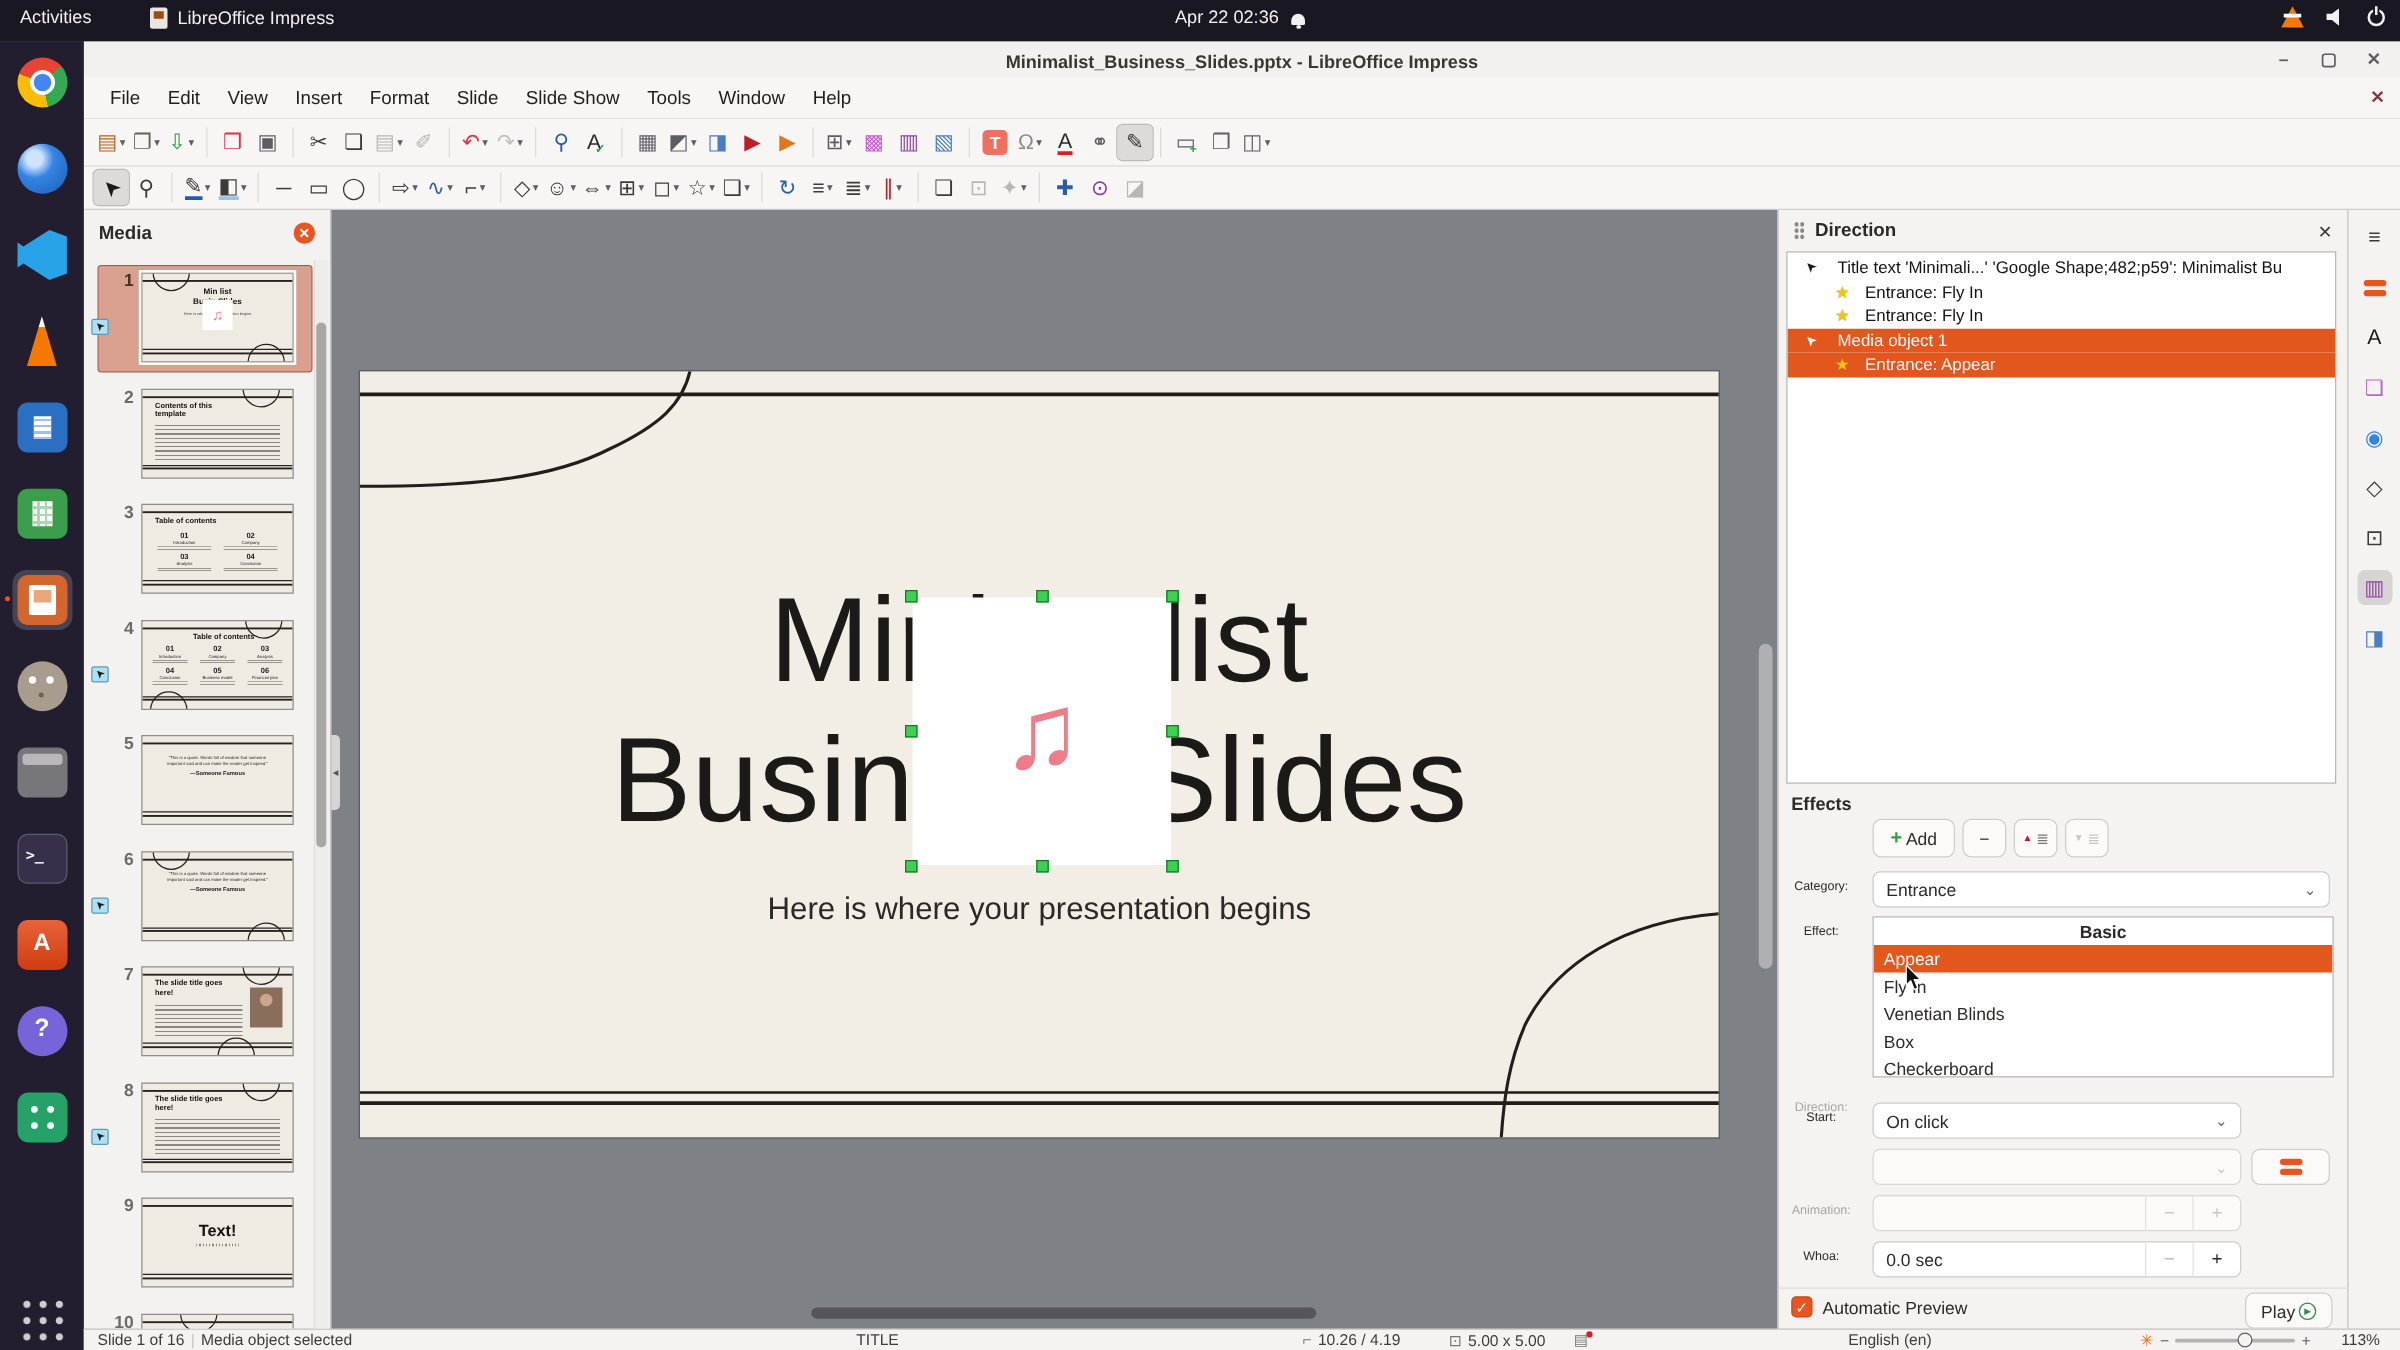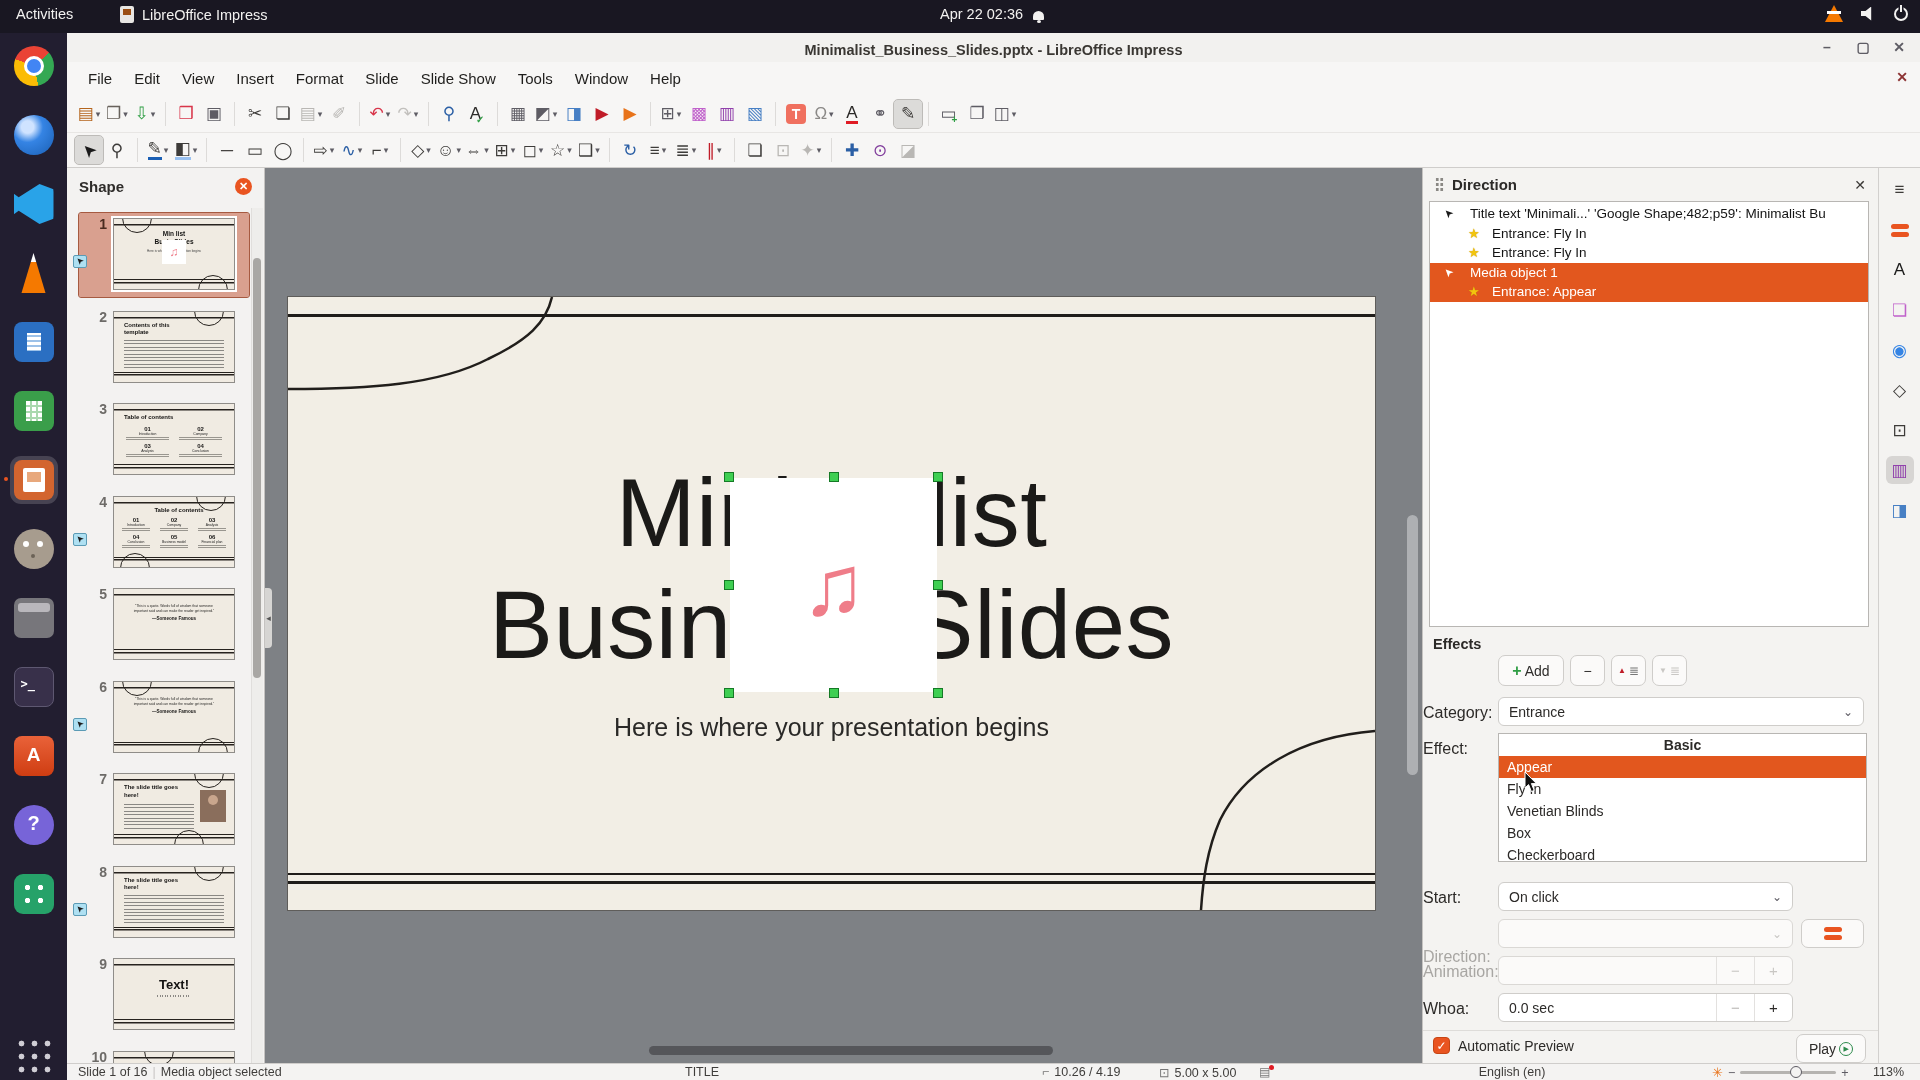--- a/index.html
+++ b/index.html
@@ -136,21 +136,21 @@
   .ap-close{margin-left:auto;font-size:14px;color:#3a3836;font-weight:400}
   #anim-list{position:absolute;left:6px;top:33px;width:440px;height:426px;background:#fff;border:1px solid #b8b6b3;font-size:13.5px;color:#141414;overflow:hidden;padding-top:2px}
   .arow{height:19.5px;display:flex;align-items:center;position:relative;white-space:nowrap}
   .arow.main{padding-left:40px}
   .arow.plain{padding-left:40px}
   .arow.sub{padding-left:62px}
   .arow.sel{background:#e2571e;color:#fff}
   .curico{position:absolute;left:14px;font-size:11px;transform:rotate(225deg);color:#1a1a1a}
   .sel .curico{color:#fff}
   .starico{position:absolute;left:38px;font-size:13px;color:#f2c50e;text-shadow:0 0 1px #b8860b}
-  .flabel{position:absolute;font-size:16px;color:#2c2a28;width:68px;text-align:left}
+  .flabel{position:absolute;font-size:10px;color:#2c2a28;width:68px;text-align:center}
   .flabel.dis{color:#a8a6a3}
   #fx-header{position:absolute;left:10px;top:468px;font-weight:700;font-size:14.5px}
   .btn{position:absolute;border:1px solid #cfcdca;background:#fbfaf9;border-radius:7px;display:flex;align-items:center;justify-content:center;font-size:14px;color:#2e2c2a;gap:3px}
   .sel-box{position:absolute;height:29px;border:1px solid #cfcdca;border-radius:6px;background:#fff;display:flex;align-items:center;padding:0 10px;font-size:14px;color:#2c2a28}
   .sel-box .chev{margin-left:auto;font-size:12px;color:#5e5c64}
   .sel-box.dis{background:#fbfaf9;border-color:#dad8d5}
   .sel-box.dis .chev{color:#c9c7c4}
   #fx-list{position:absolute;left:75px;top:565px;width:369px;height:129px;background:#fff;border:1px solid #b8b6b3;overflow:hidden;font-size:14px}
   .fx-head{height:22px;display:flex;align-items:center;justify-content:center;font-weight:700}
   .fx-opt{height:22px;display:flex;align-items:center;padding-left:8px}
@@ -484,21 +484,21 @@
     <span class="tbtn">
       <span class="glyph" style="color: rgb(129, 61, 156);">⊙</span>
     </span>
     <span class="tbtn">
       <span class="glyph" style="color: rgb(185, 183, 180);">◪</span>
     </span>
   </div>
 
 <div id="slides-panel">
   <div class="sp-header">
-    <span>Shape</span>
+    <span>Media</span>
     <span class="sp-close">✕</span>
   </div>
   <div id="thumb-list">
       <div class="thumb-cell sel" style="top: 45px;">
         <div class="cell-left">
           <div class="cell-num">1</div>
           <span class="anim-chip"></span>
         </div>
         <div class="mini">
           <span class="arc" style="top:-16px;left:8px"></span>
@@ -754,21 +754,21 @@
       <div class="fx-opt">Box</div>
       <div class="fx-opt">Checkerboard</div>
     </div>
 
   <div class="flabel" style="left:0;top:721px">Start:</div>
   <div class="sel-box" style="left:75px;top:714px;width:295px">
     <span>On click</span>
     <span class="chev">⌄</span>
   </div>
 
-  <div class="flabel dis" style="left:0;top:780px">Direction:</div>
+  <div class="flabel dis" style="left:0;top:713px">Direction:</div>
   <div class="sel-box dis" style="left:75px;top:751px;width:295px">
     <span class="chev">⌄</span>
   </div>
   <div class="btn" style="left:378px;top:751px;width:63px;height:29px">
     <span class="toggle-ico"></span>
   </div>
 
   <div class="flabel dis" style="left:0;top:795px">Animation:</div>
   <div class="sel-box dis" style="left:75px;top:788px;width:295px;padding-right:0">
     <span style="flex:1"></span>

